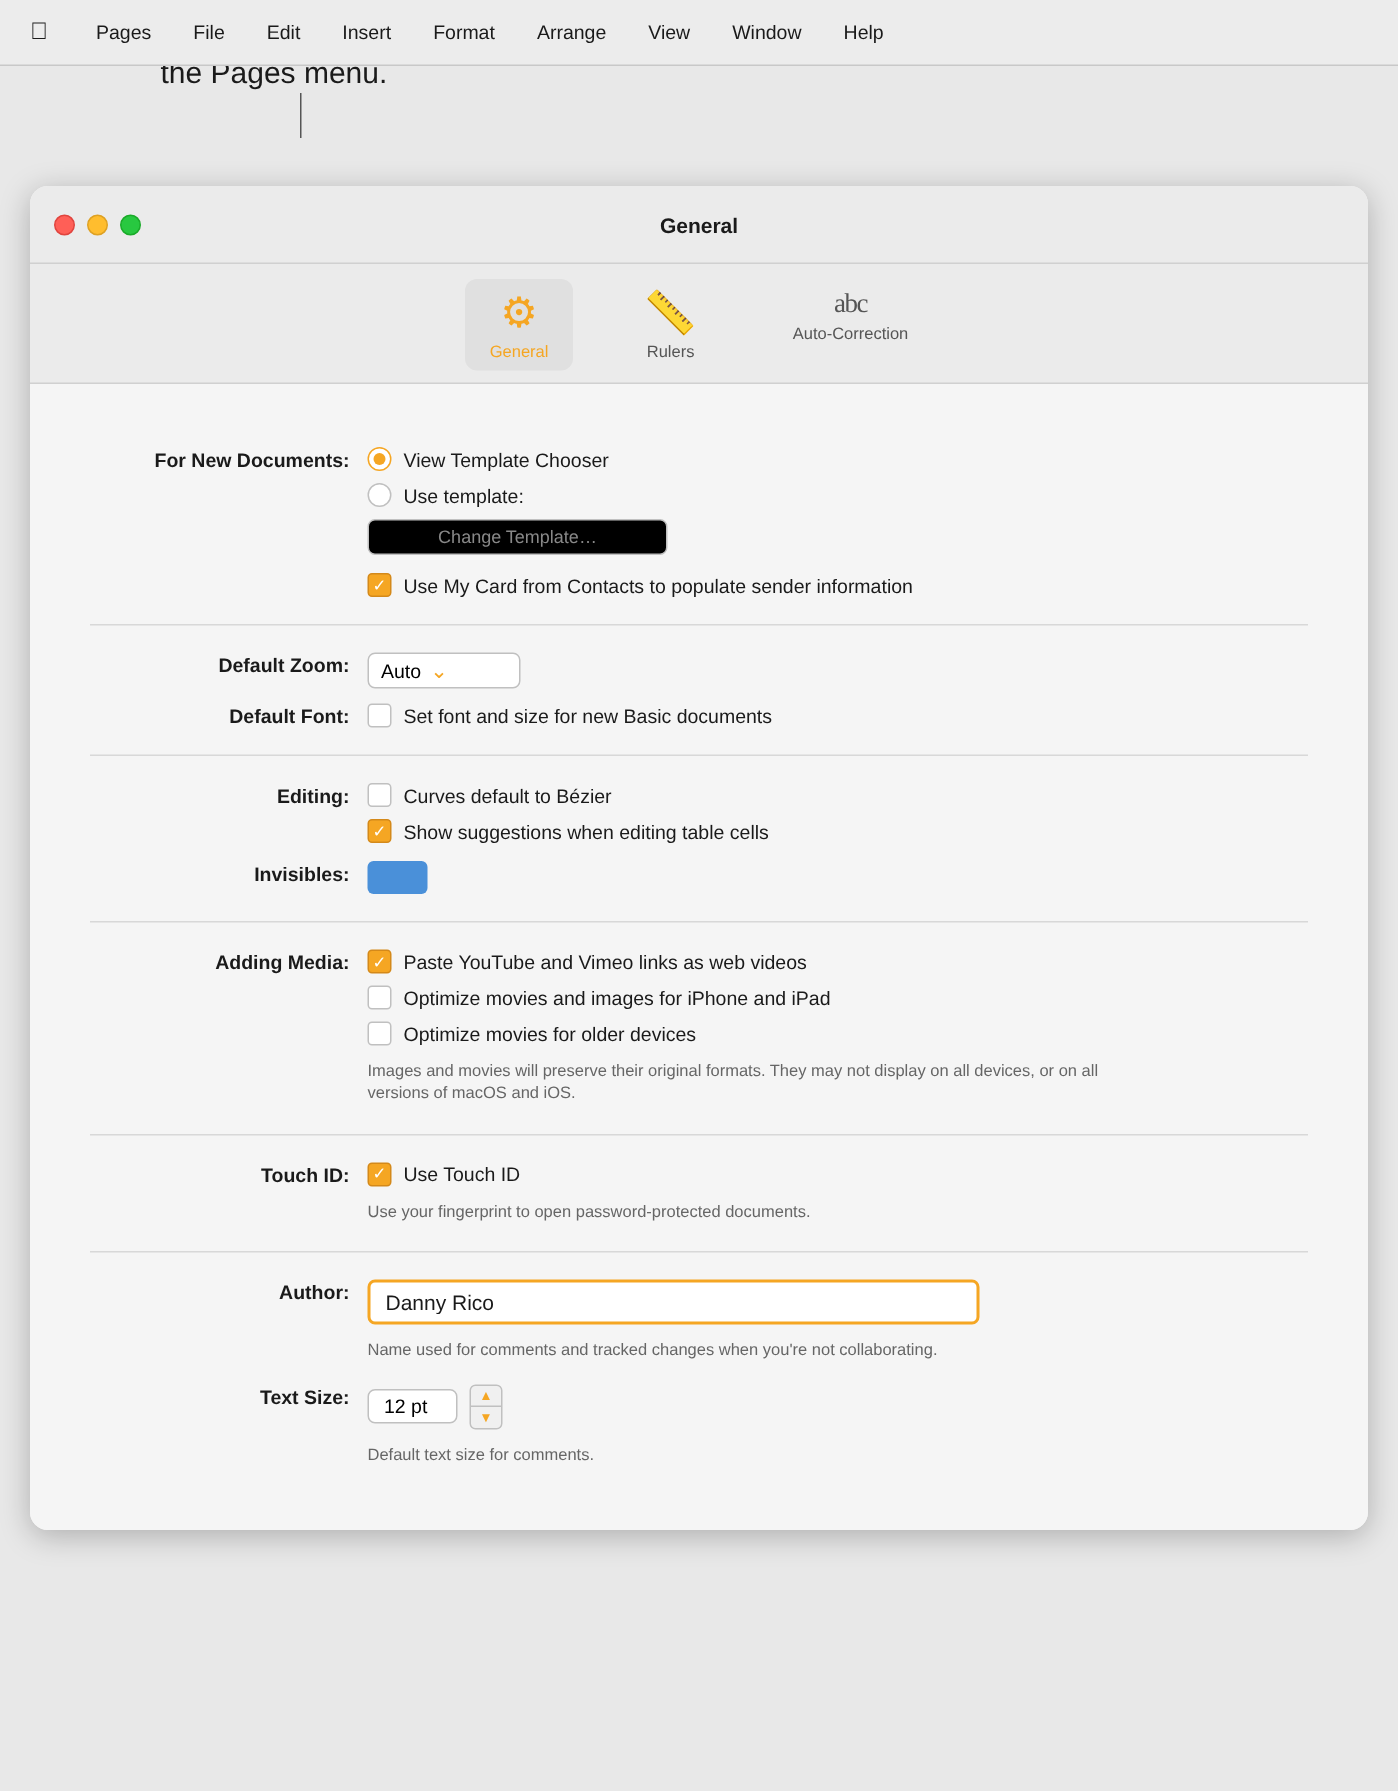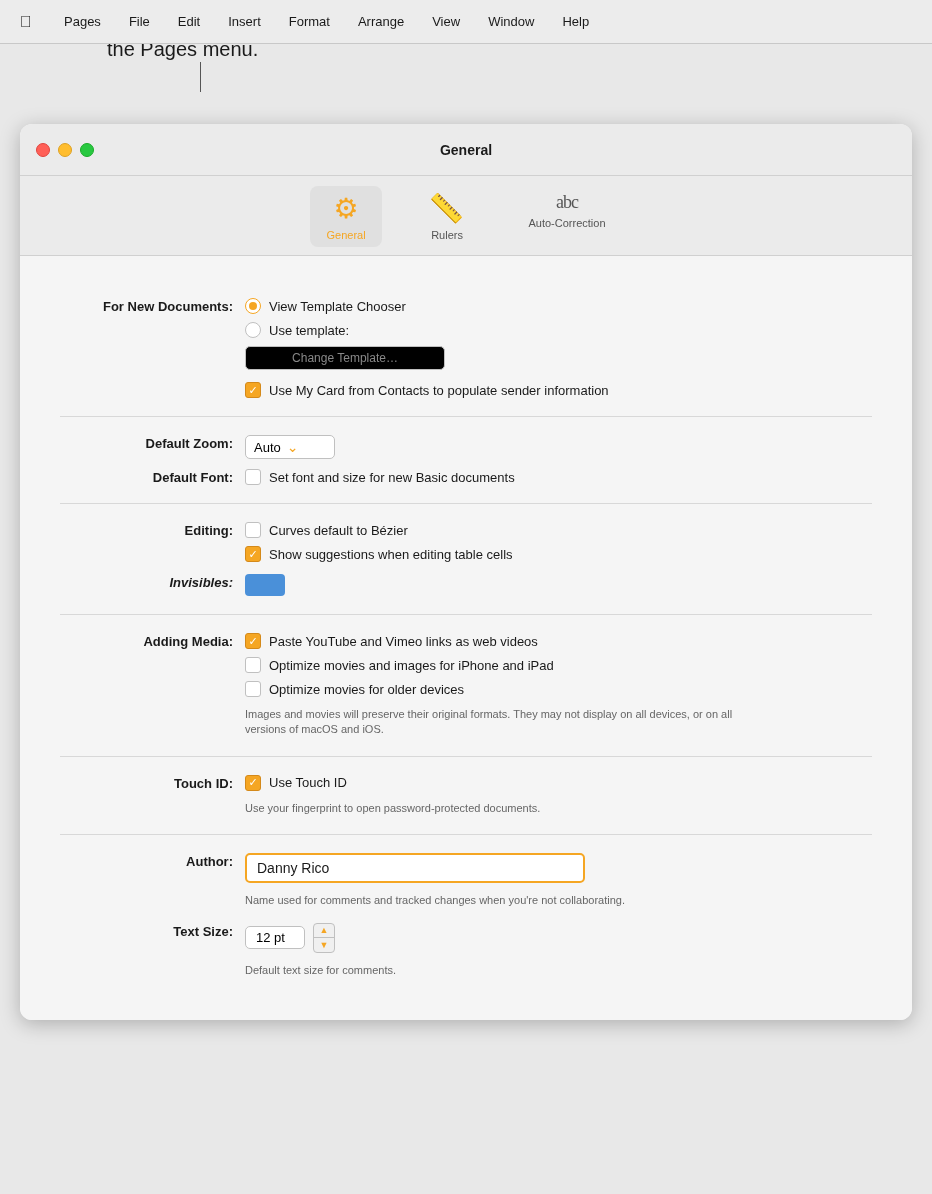--- a/index.html
+++ b/index.html
@@ -232,21 +232,21 @@
     .zoom-dropdown {
       display: flex;
       align-items: center;
       background: white;
       border: 1px solid #c0c0c0;
       border-radius: 5px;
       padding: 3px 8px;
       font-size: 13px;
       gap: 6px;
       cursor: pointer;
-      width: 90px;
+      width: 102px;
     }
     .dropdown-arrow {
       color: #f5a623;
       font-size: 14px;
     }
 
     
     .stepper-container {
       display: flex;
       align-items: center;
@@ -291,21 +291,21 @@
     }
 
     
     .text-input {
       background: white;
       border: 2px solid #f5a623;
       border-radius: 5px;
       padding: 5px 10px;
       font-size: 14px;
       color: #1a1a1a;
-      width: 340px;
+      width: 408px;
       outline: none;
     }
 
     
     .desc-text {
       font-size: 11px;
       color: #666;
       line-height: 1.4;
       max-width: 500px;
       padding-top: 2px;
@@ -418,21 +418,21 @@
             <div class="check-row">
               <div class="checkbox"></div>
               <span>Curves default to Bézier</span>
             </div>
             <div class="check-row">
               <div class="checkbox checked">✓</div>
               <span>Show suggestions when editing table cells</span>
             </div>
           </div>
         </div>
-        <div class="setting-row" style="margin-top:12px;font-style:italic;">
+        <div class="setting-row" style="margin-top:12px;">
           <div class="setting-label">Invisibles:</div>
           <div class="setting-controls">
             <div class="color-swatch" style="background:#4a90d9;"></div>
           </div>
         </div>
       </div>
 
       <div class="section">
         <div class="setting-row">
           <div class="setting-label">Adding Media:</div>

